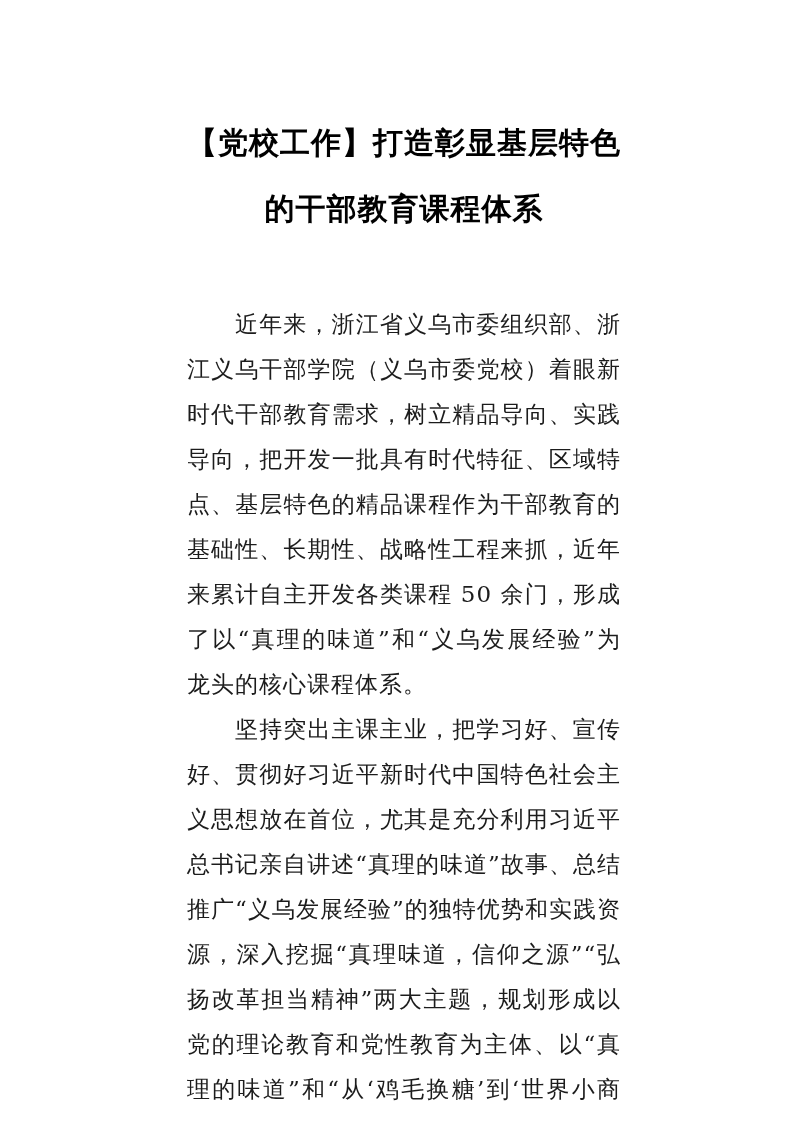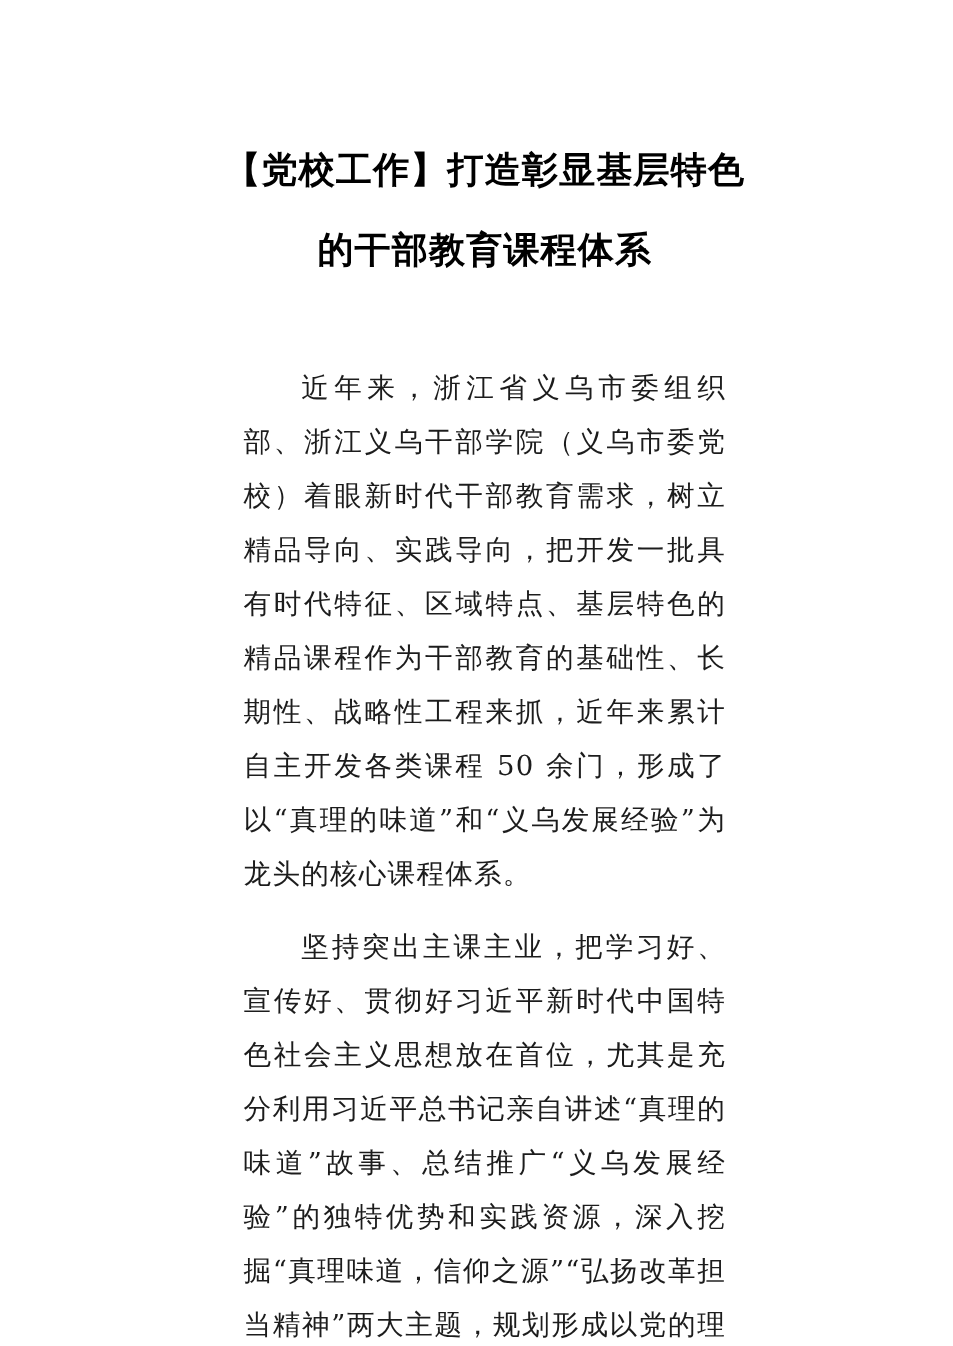--- a/index.html
+++ b/index.html
@@ -29,21 +29,21 @@
     margin: 0;
   }
   .doc-body {
     margin-top: 60px;
     font-size: 23px;
     line-height: 45px;
     letter-spacing: 1px;
     text-align: justify;
   }
   .doc-body p {
-    margin: 16px;
+    margin: 0;
     padding: 0;
     text-indent: 48px;
   }
 </style>
 </head>
 <body>
 
 <div class="page">
   <h1 class="doc-title">【党校工作】打造彰显基层特色的干部教育课程体系</h1>
 

